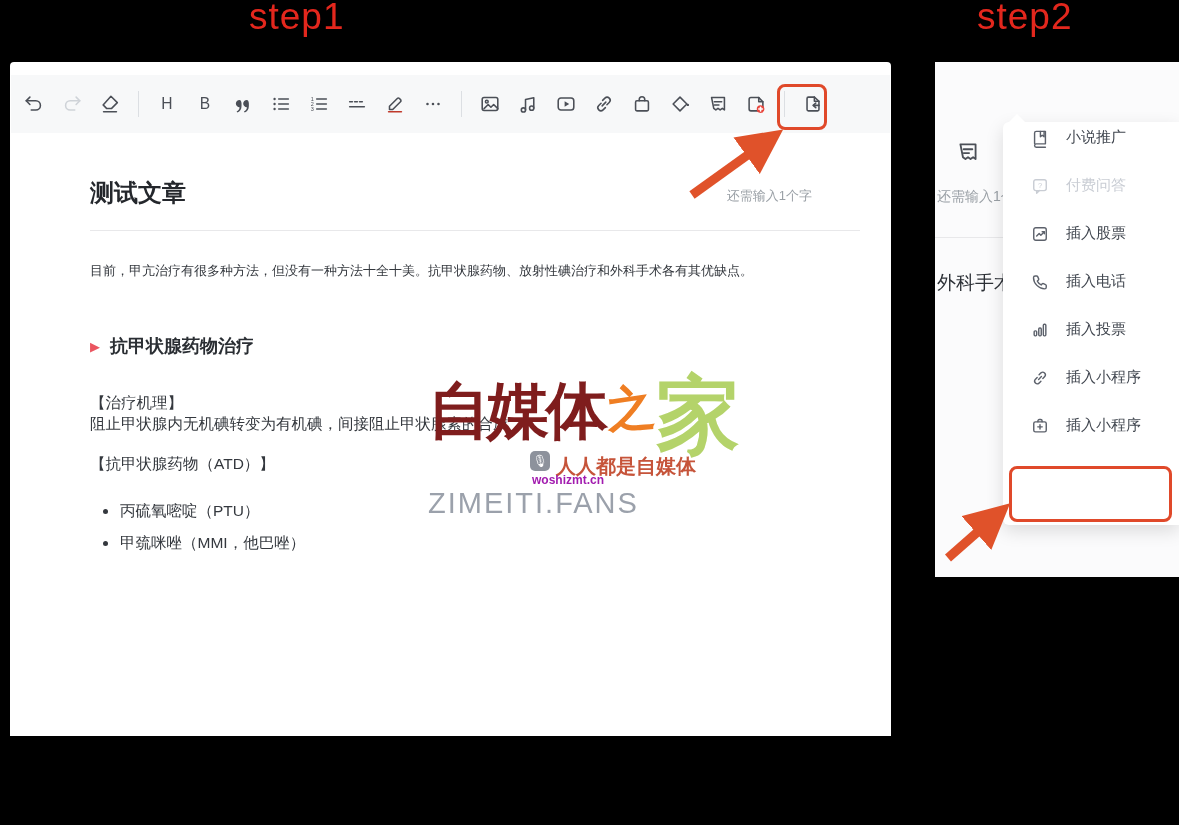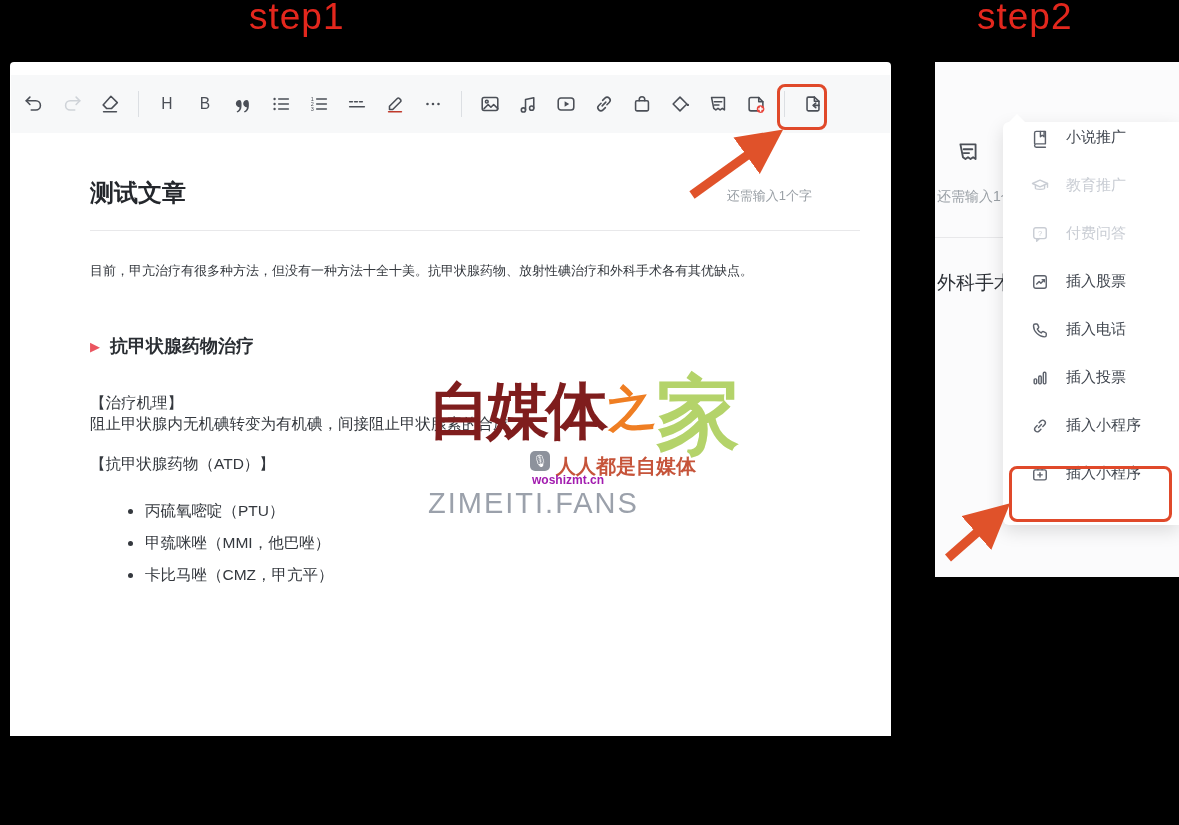--- a/index.html
+++ b/index.html
@@ -19,21 +19,21 @@
   .doc-title{position:absolute;left:80px;top:115px;font-size:24px;font-weight:bold;color:#24272c;}
   .counter{position:absolute;right:79px;top:125px;font-size:13px;color:#9aa0a6;}
   .title-divider{position:absolute;left:80px;top:168px;width:770px;height:1px;background:#e8e8ea;}
   .para{position:absolute;left:80px;top:193px;width:772px;font-size:13px;line-height:32px;color:#34383e;}
   .h2row{position:absolute;left:80px;top:272px;display:flex;align-items:center;}
   .tri{color:#ea5560;font-size:13px;margin-right:10px;}
   .h2txt{font-size:18px;font-weight:bold;color:#2a2e33;}
   .line1{position:absolute;left:80px;top:331px;font-size:15.5px;color:#34383e;}
   .line2{position:absolute;left:80px;top:352px;font-size:15.5px;color:#34383e;}
   .line3{position:absolute;left:80px;top:392px;font-size:15.5px;color:#34383e;}
-  .blist{position:absolute;left:118px;top:433px;}
+  .blist{position:absolute;left:93px;top:433px;}
   .bitem{display:flex;align-items:center;height:32px;font-size:15.5px;color:#34383e;}
   .bdot{width:5px;height:5px;border-radius:50%;background:#34383e;margin-right:12px;flex:0 0 auto;}
   .bottom-divider{position:absolute;left:80px;top:726px;width:770px;height:1px;background:#e6e6e8;}
   
   #wm{position:absolute;left:418px;top:303px;width:340px;height:170px;pointer-events:none;}
   .wm-big{position:absolute;left:0;top:4px;font-size:62px;font-weight:900;color:#7f1d1d;letter-spacing:-3px;}
   .wm-zhi{position:absolute;left:178px;top:12px;font-size:48px;font-weight:900;color:#ef7e23;transform:rotate(-8deg);}
   .wm-jia{position:absolute;left:228px;top:-6px;font-size:84px;font-weight:900;color:#b4d36a;}
   .wm-site{position:absolute;left:0;top:122px;font-size:29px;color:#9ba1ab;letter-spacing:2px;}
   .wm-badge{position:absolute;left:102px;top:86px;width:20px;height:20px;border-radius:5px;background:#8d929c;
@@ -229,24 +229,20 @@
 
     <div class="blist">
       <div class="bitem">
           <span class="bdot"></span>
           <span>丙硫氧嘧啶（PTU）</span>
         </div>
       <div class="bitem">
           <span class="bdot"></span>
           <span>甲巯咪唑（MMI，他巴唑）</span>
         </div>
-      <div class="bitem">
-          <span class="bdot"></span>
-          <span>卡比马唑（CMZ，甲亢平）</span>
-        </div>
     </div>
 
     <div class="bottom-divider"></div>
 
     <div id="wm">
       <span class="wm-big">自媒体</span>
       <span class="wm-zhi">之</span>
       <span class="wm-jia">家</span>
       <span class="wm-badge">🎙</span>
       <span class="wm-tag">人人都是自媒体</span>
@@ -293,28 +289,20 @@
   <div class="frag" style="left:1172px;top:428px;width:7px;height:16px;font-size:15px;color:#8b9097;">序</div>
 
   <div id="menu-caret"></div>
   <div id="menu">
     <div class="mitem">
       <svg class="micon" width="20" height="20" viewBox="0 0 24 24">
           <path d="M5.5 18.5 V6 a2 2 0 0 1 2 -2 h11 v15 H7.5 a2 2 0 0 0 -2 2 a2 2 0 0 0 2 2 h11"></path>
           <path d="M12.5 4 v6.5 l2.2 -1.8 2.2 1.8 V4"></path>
         </svg>
       <span class="mlabel">小说推广</span>
-    </div>
-    <div class="mitem dis">
-      <svg class="micon" width="20" height="20" viewBox="0 0 24 24">
-          <path d="M12 5 L21 9 L12 13 L3 9 Z"></path>
-          <path d="M6.5 11 v3.8 c0 1.6 11 1.6 11 0 V11"></path>
-          <path d="M21 9 v4.5"></path>
-        </svg>
-      <span class="mlabel">教育推广</span>
     </div>
     <div class="mitem dis">
       <svg class="micon" width="20" height="20" viewBox="0 0 24 24">
           <rect x="4.5" y="4.5" width="15" height="13" rx="2.5"></rect>
           <path d="M8 17.5 v3.2 l3.4 -3.2"></path>
           <text x="12" y="14.6" text-anchor="middle" font-size="9" fill="#c9cdd4" stroke="none">?</text>
         </svg>
       <span class="mlabel">付费问答</span>
     </div>
     <div class="mitem">

